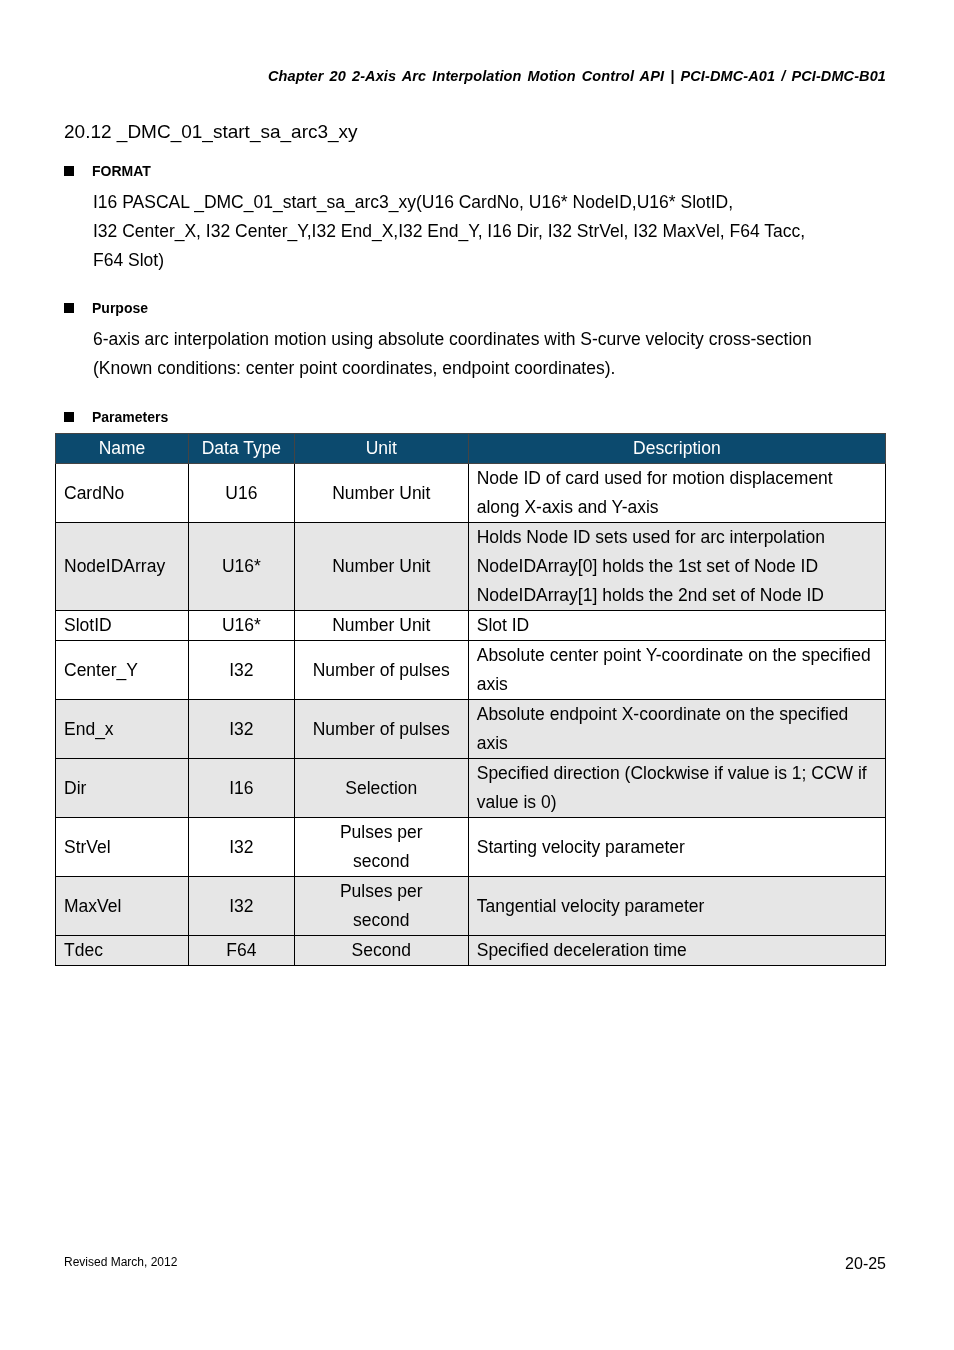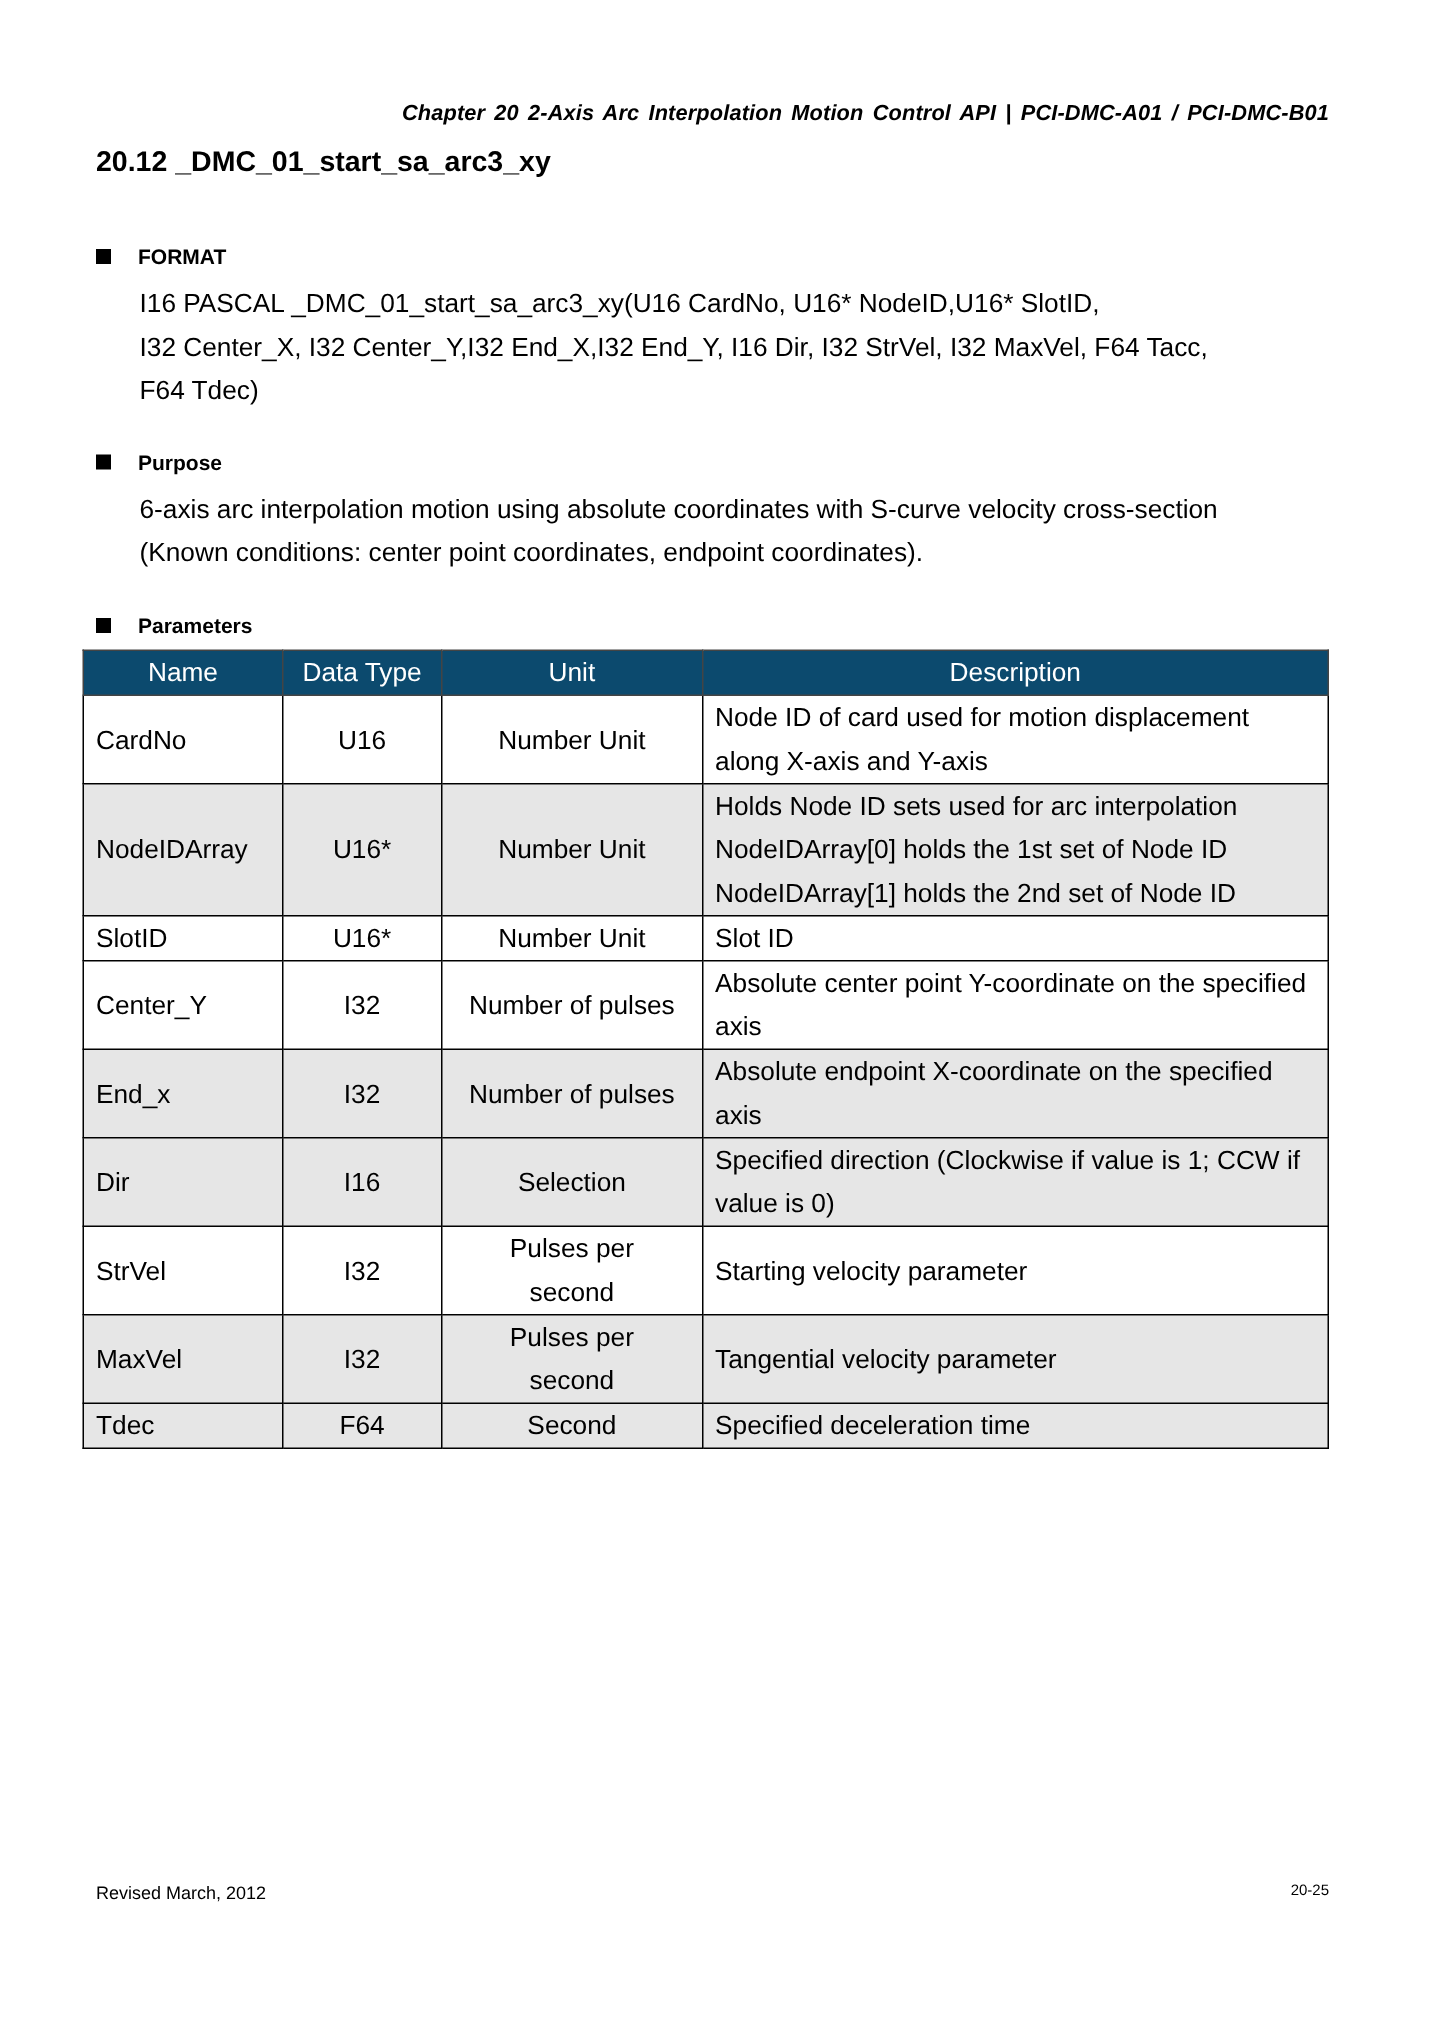--- a/index.html
+++ b/index.html
@@ -1,43 +1,43 @@
 <!DOCTYPE html>
 <html><head>
 <meta charset="utf-8">
 <style>
   html, body { margin: 0; padding: 0; background: #ffffff; }
   body { width: 954px; height: 1350px; position: relative; font-family: "Liberation Sans", sans-serif; color: #000; }
   .header { position: absolute; top: 68px; right: 68px; font-size: 14.5px; font-weight: bold; font-style: italic; letter-spacing: 0.1px; word-spacing: 2px; }
-  .sec-title { position: absolute; left: 64px; top: 98px; font-size: 19px; font-weight: bold; }
+  .sec-title { position: absolute; left: 64px; top: 121px; font-size: 19px; font-weight: normal; }
   .bullet-head { position: absolute; left: 64px; font-size: 14px; font-weight: bold; display: flex; align-items: center; }
   .bullet-head .sq { width: 10px; height: 10px; background: #000; margin-right: 18px; display: inline-block; }
   .para { position: absolute; left: 93px; width: 800px; font-size: 17.5px; line-height: 29px; }
   table { position: absolute; left: 55px; top: 433px; width: 831px; border-collapse: collapse; font-size: 17.5px; }
   th { background: #0c4a6e; color: #fff; font-weight: normal; height: 29px; padding: 0; border: 1px solid #000; border-color: #444; }
   td { border: 1px solid #000; padding: 0 8px; line-height: 29px; vertical-align: middle; }
   tr.g td { background: #e6e6e6; }
   td.c { text-align: center; }
   .footer-left { position: absolute; left: 64px; top: 1255px; font-size: 12px; }
-  .footer-right { position: absolute; right: 68px; top: 1255px; font-size: 10px; }
+  .footer-right { position: absolute; right: 68px; top: 1255px; font-size: 16px; }
 </style>
 </head>
 <body>
 
 <div class="header">Chapter 20 2-Axis Arc Interpolation Motion Control API | PCI-DMC-A01 / PCI-DMC-B01</div>
 <div class="sec-title">20.12 _DMC_01_start_sa_arc3_xy</div>
 
 <div class="bullet-head" style="top:163px;">
   <span class="sq"></span>
   <span>FORMAT</span>
 </div>
 <div class="para" style="top:188px;">
   <div>I16 PASCAL _DMC_01_start_sa_arc3_xy(U16 CardNo, U16* NodeID,U16* SlotID,</div>
   <div>I32 Center_X, I32 Center_Y,I32 End_X,I32 End_Y, I16 Dir, I32 StrVel, I32 MaxVel, F64 Tacc,</div>
-  <div>F64 Tdec)</div>
+  <div>F64 Slot)</div>
 </div>
 
 <div class="bullet-head" style="top:300px;justify-content:center;">
   <span class="sq"></span>
   <span>Purpose</span>
 </div>
 <div class="para" style="top:325px;">
   <div>6-axis arc interpolation motion using absolute coordinates with S-curve velocity cross-section</div>
   <div>(Known conditions: center point coordinates, endpoint coordinates).</div>
 </div>

